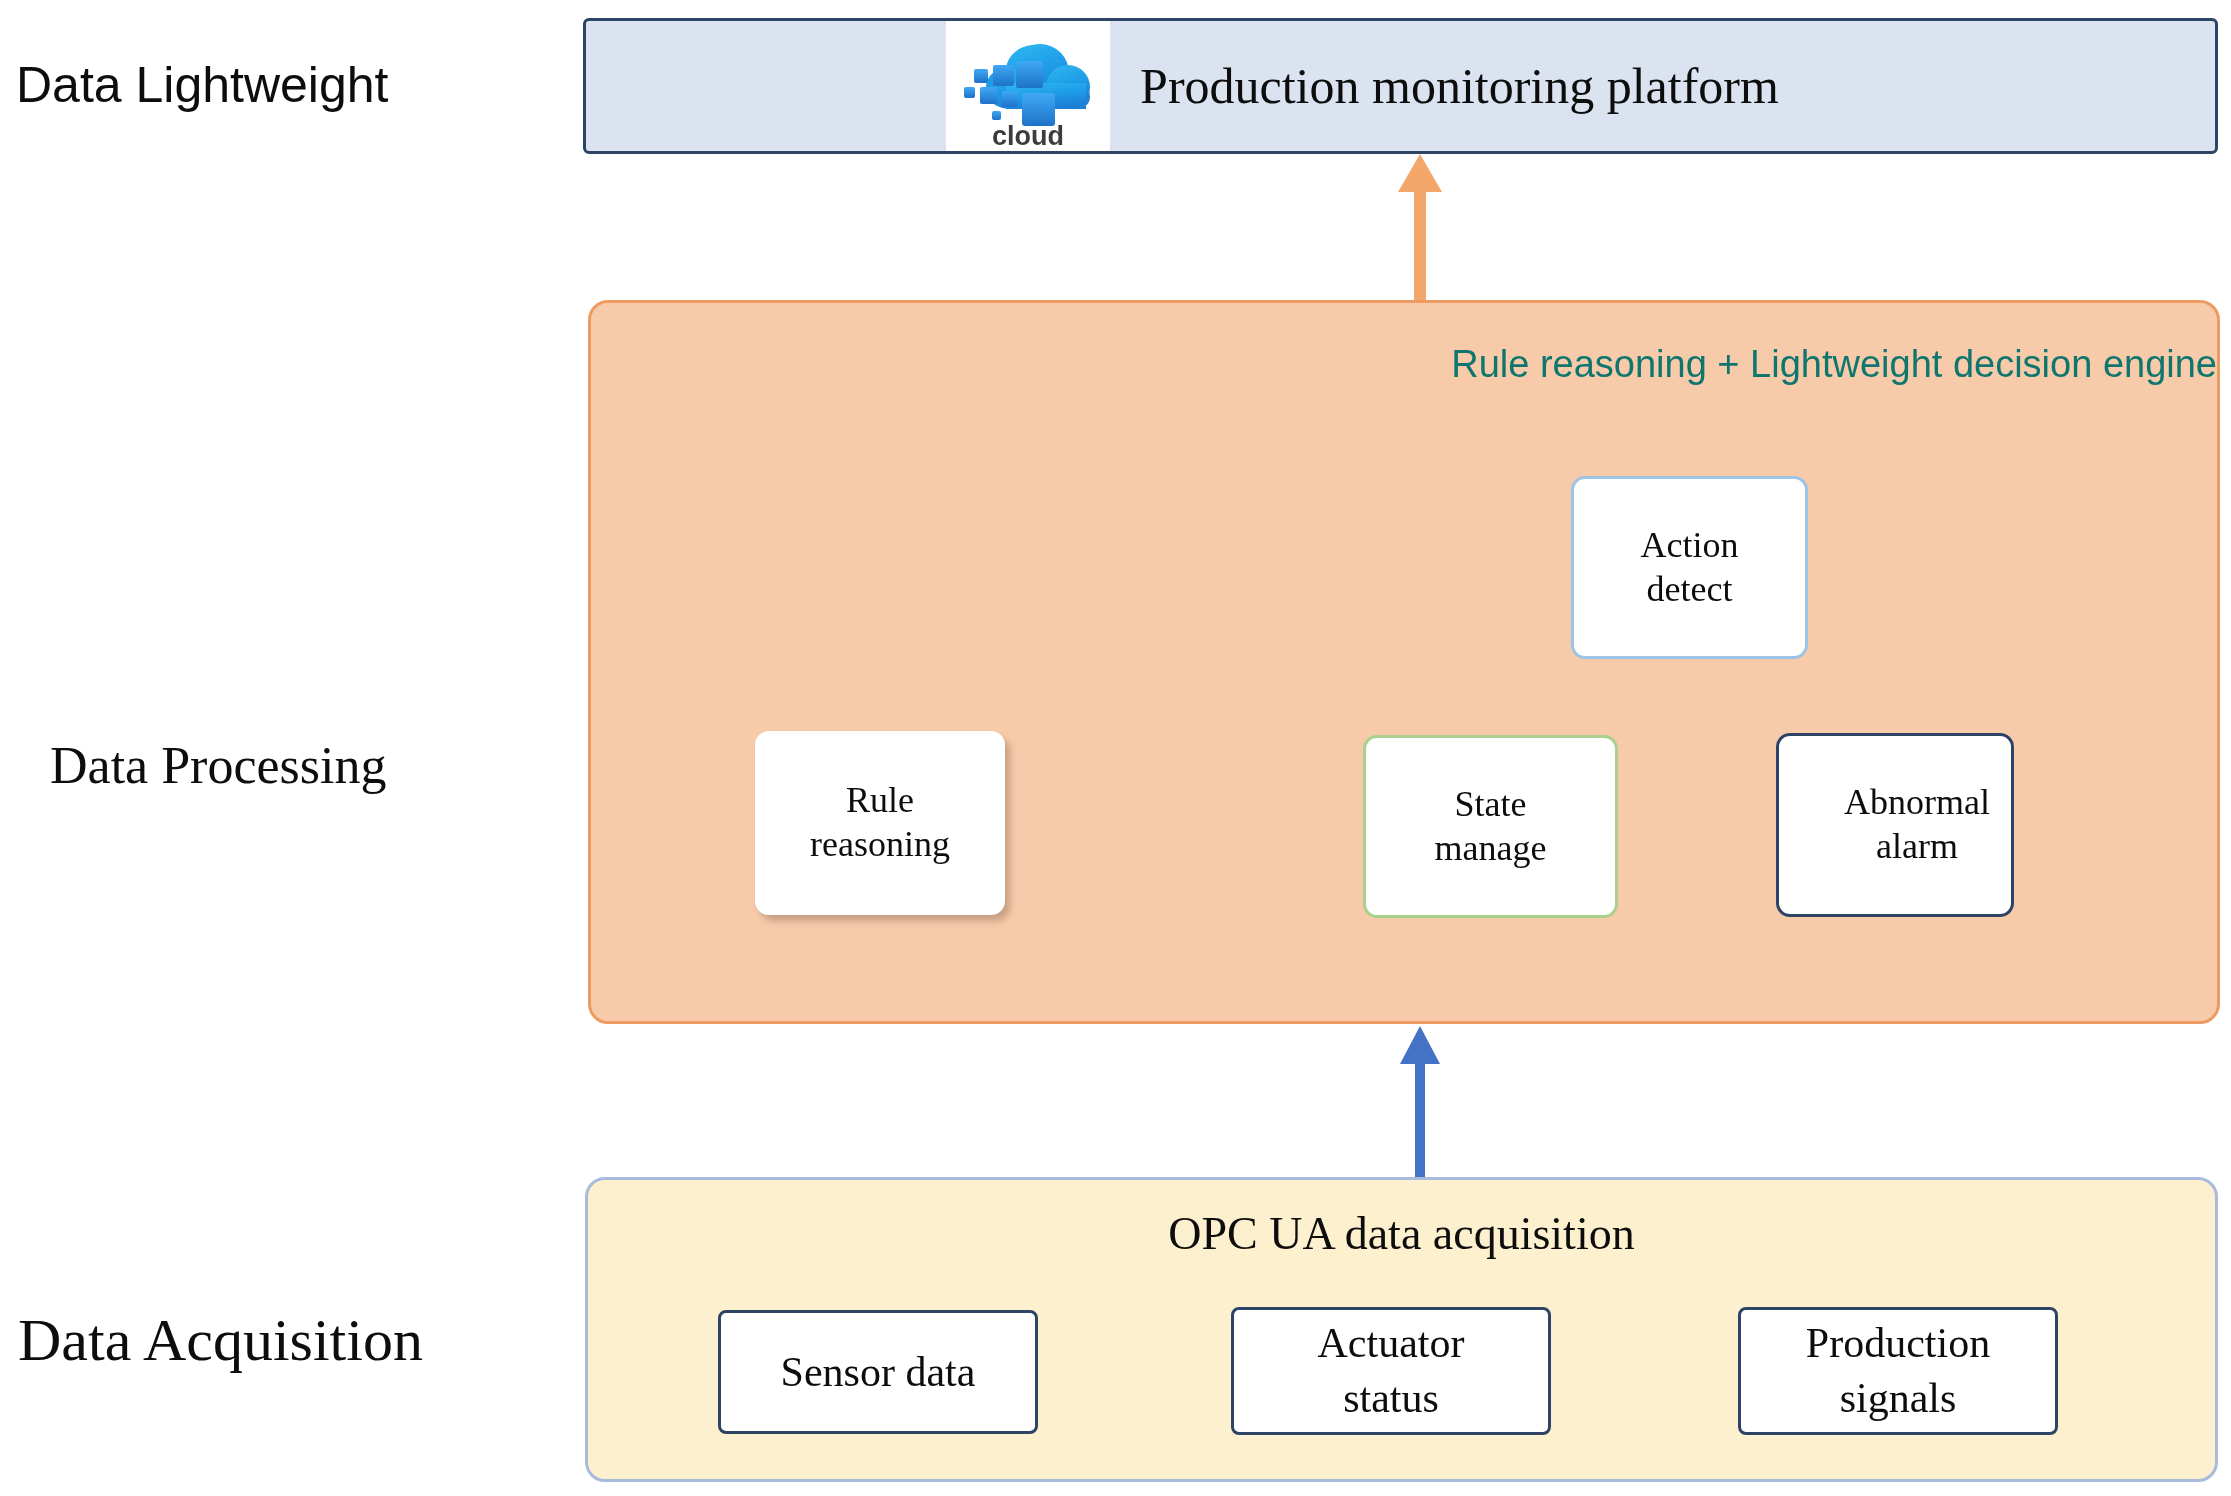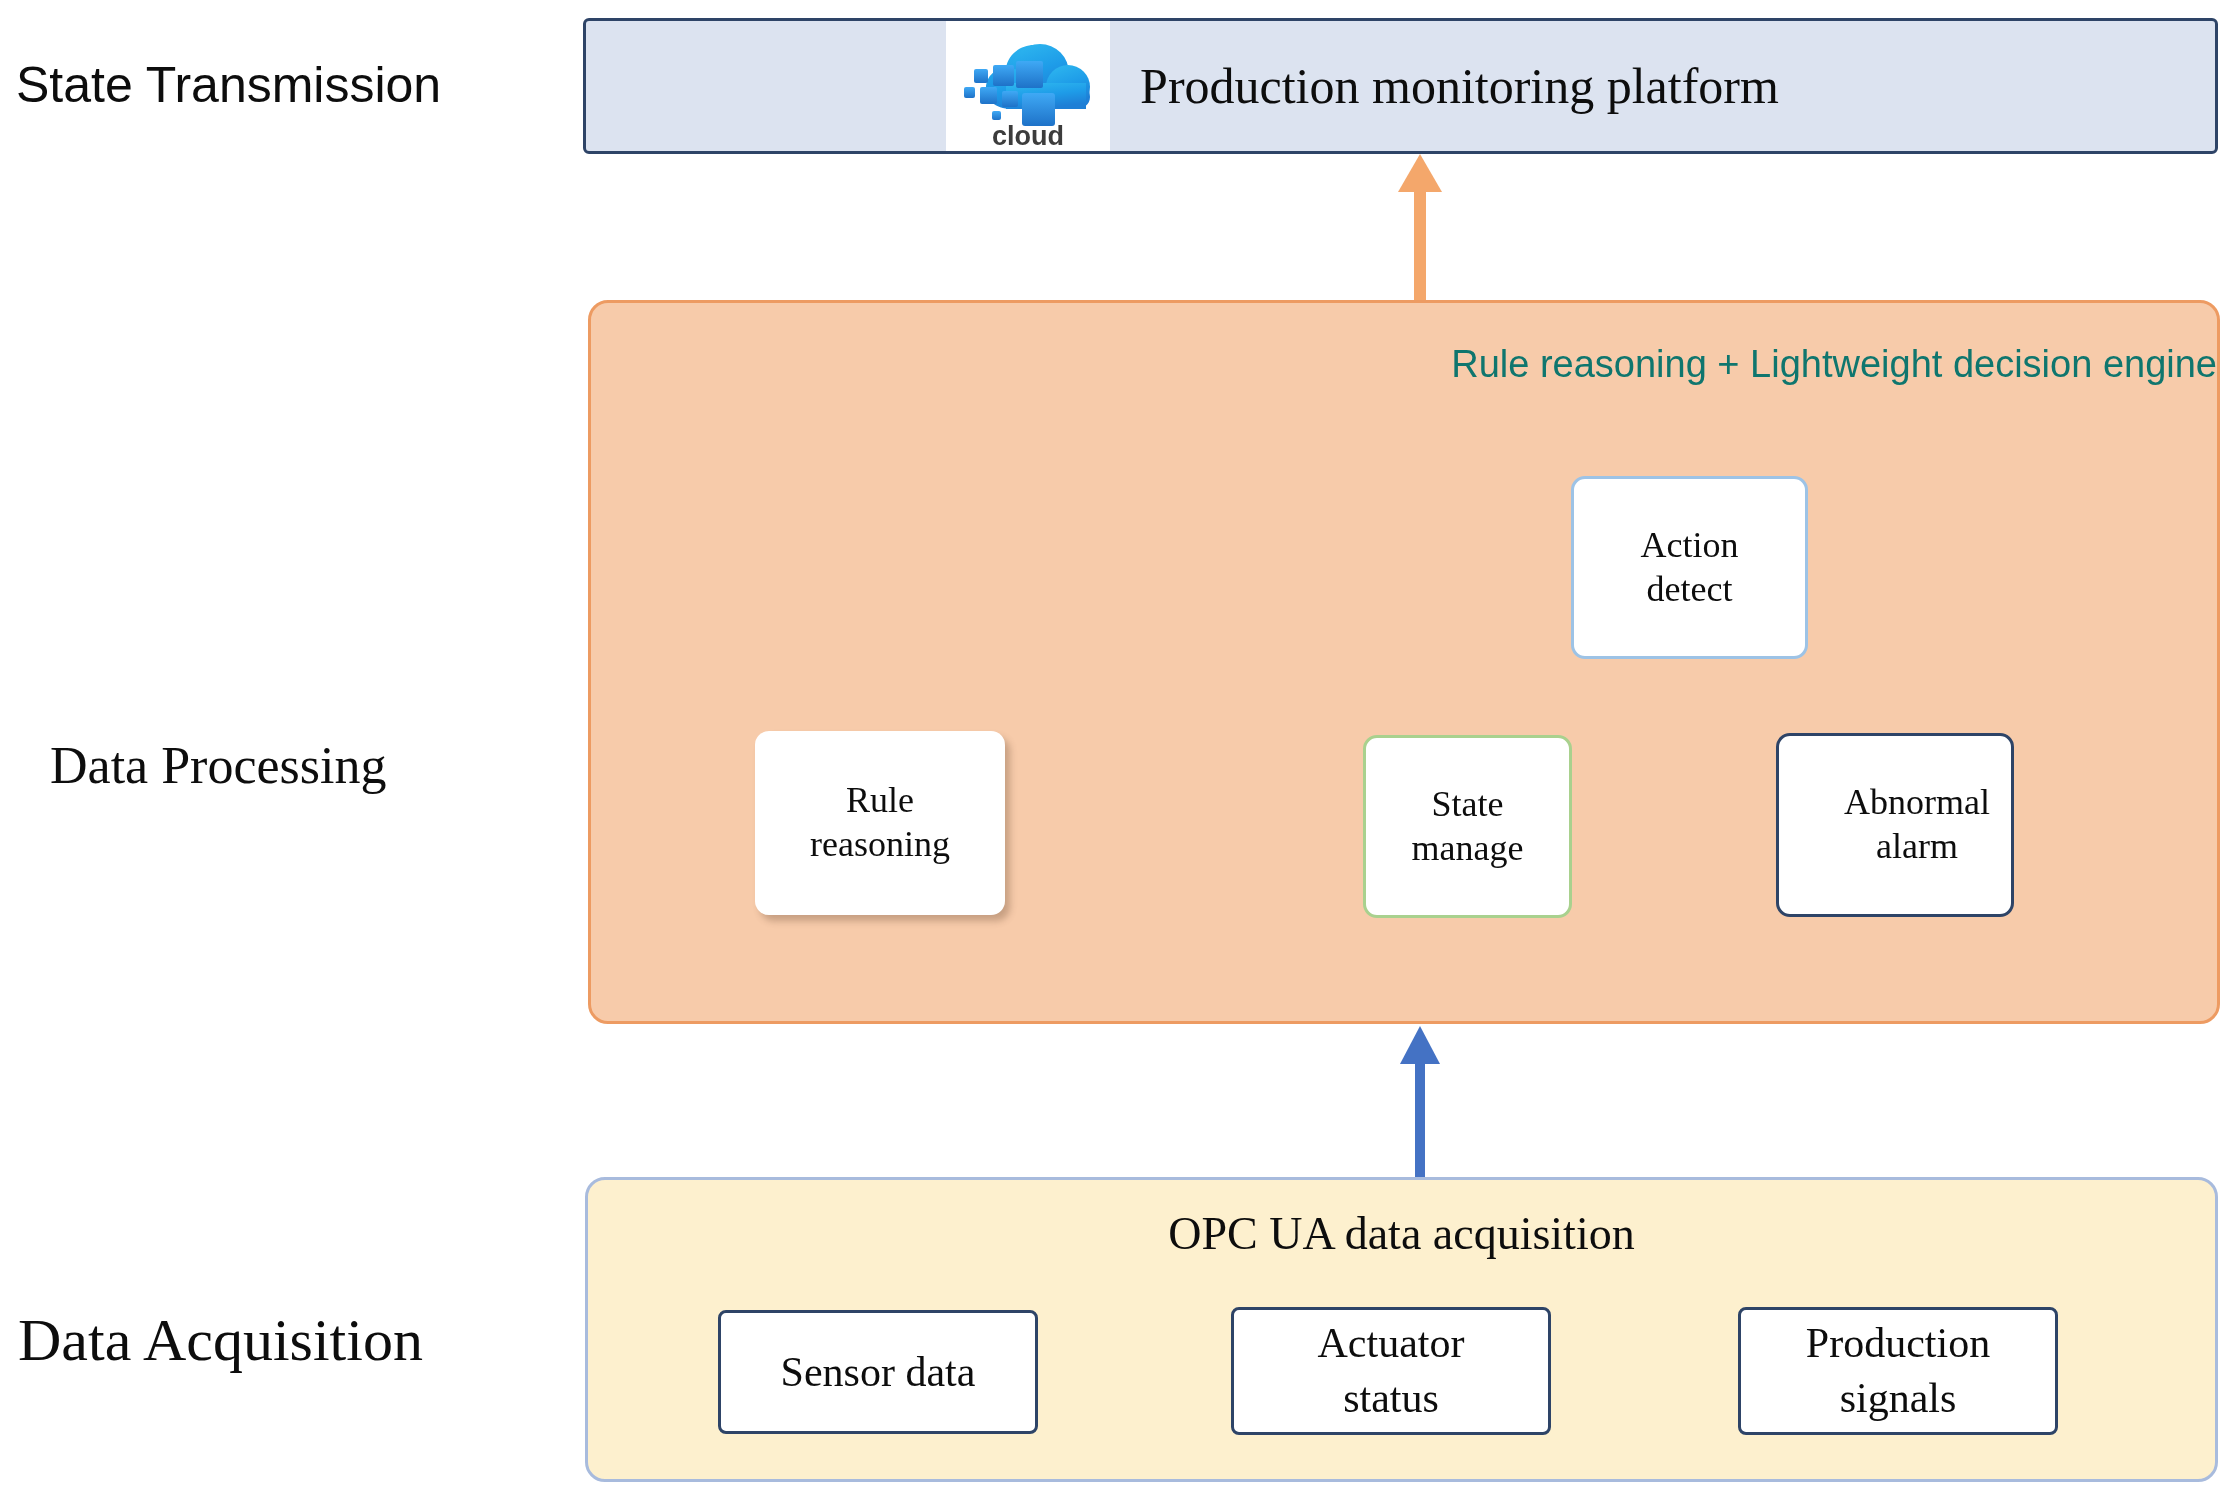--- a/index.html
+++ b/index.html
@@ -125,21 +125,21 @@
     border: 3px solid #9DC3E6;
   }
   #node-rule-reasoning {
     left: 164px; top: 428px;
     width: 250px; height: 184px;
     border: none;
     box-shadow: 5px 6px 7px rgba(90,60,40,0.30);
   }
   #node-state-manage {
     left: 772px; top: 432px;
-    width: 209px; height: 183px;
+    width: 255px; height: 183px;
     border: 3px solid #A9D18E;
   }
   #node-abnormal-alarm {
     left: 1185px; top: 430px;
     width: 238px; height: 184px;
     border: 3px solid #2E4467;
     padding-left: 44px;
   }
 
   
@@ -185,21 +185,21 @@
   
   .arrow { position: absolute; }
   #arrow-processing-to-transmission { left: 1390px; top: 152px; }
   #arrow-acquisition-to-processing  { left: 1390px; top: 1022px; }
 </style>
 </head>
 <body>
 
 <div id="stage">
 
-  <div class="tier-label sans" id="label-transmission">State Transmission</div>
+  <div class="tier-label sans" id="label-transmission">Data Lightweight</div>
 
   <div class="tier-label serif" id="label-processing">Data Processing</div>
 
   <div class="tier-label serif" id="label-acquisition">Data Acquisition</div>
 
   <div id="transmission-bar">
     <div id="transmission-bar-inner">
 
       <span class="cloud-logo">
         <svg viewBox="0 0 164 130" xmlns="http://www.w3.org/2000/svg">

